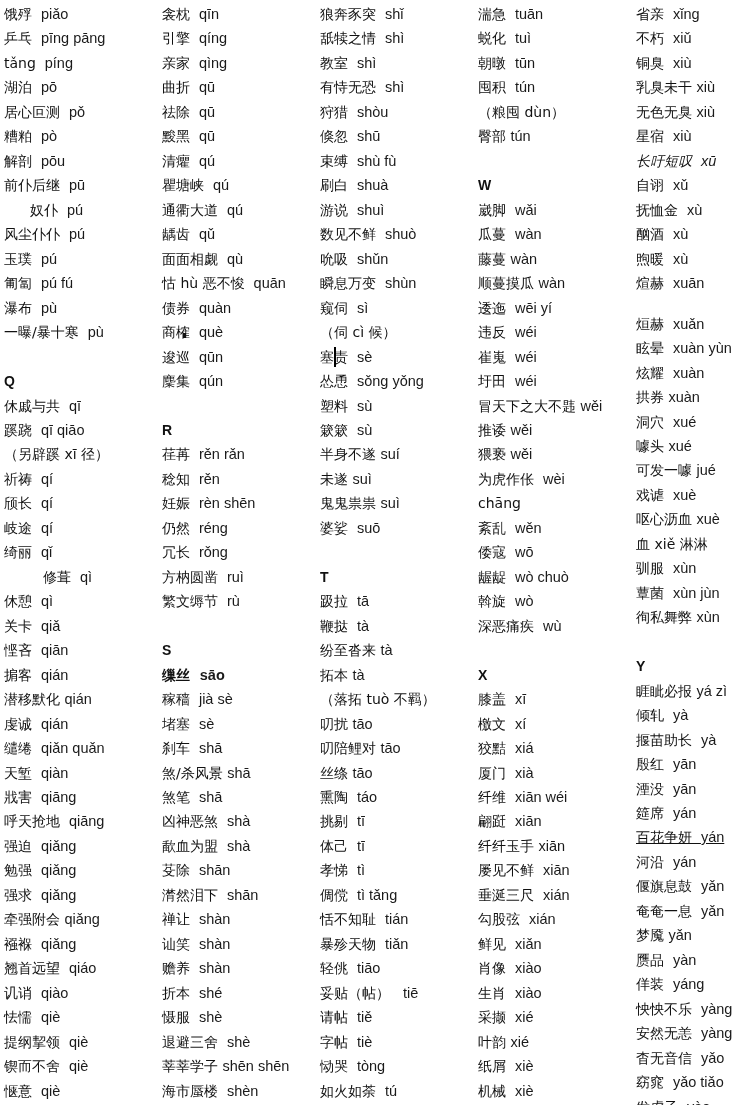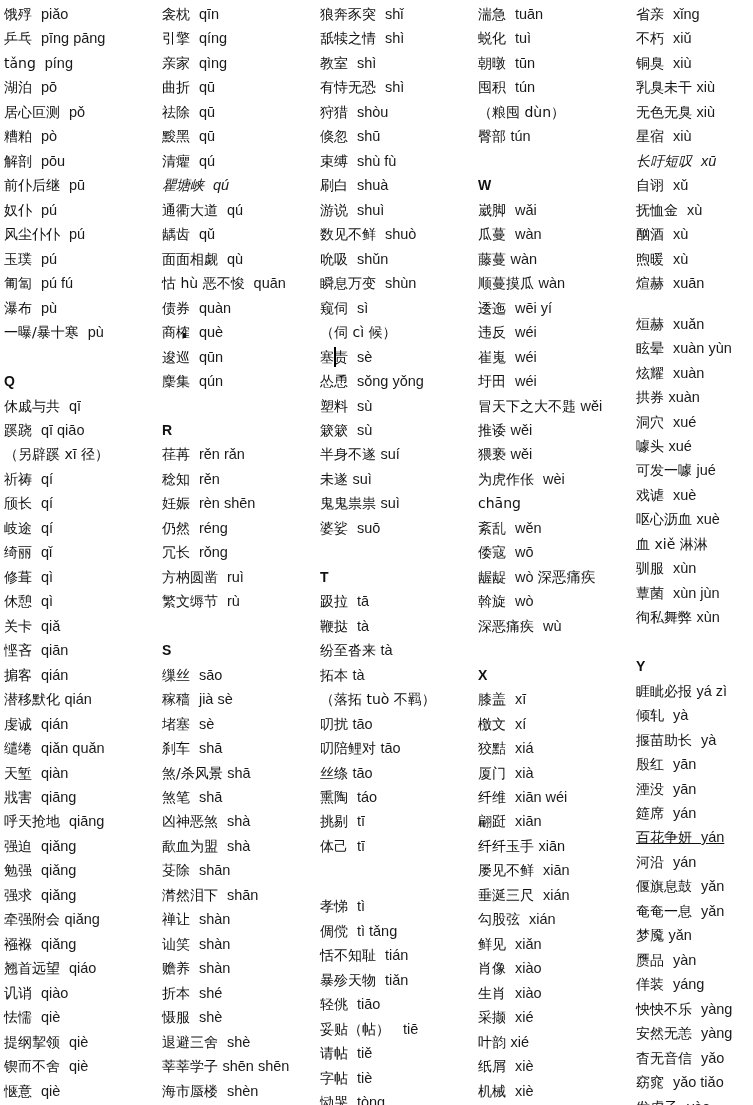--- a/index.html
+++ b/index.html
@@ -27,36 +27,36 @@
 <div class="page" id="page">
     <div class="col" style="left: 4px;">
       <div class="row" style="position: relative;"><span class="hz">饿殍</span><span>&nbsp;&nbsp;</span><span class="py">piǎo</span></div>
       <div class="row" style="position: relative;"><span class="hz">乒乓</span><span>&nbsp;&nbsp;</span><span class="py">pīng pāng</span></div>
       <div class="row" style="position: relative;"><span class="hz">tǎng</span><span>&nbsp;&nbsp;</span><span class="py">píng</span></div>
       <div class="row" style="position: relative;"><span class="hz">湖泊</span><span>&nbsp;&nbsp;</span><span class="py">pō</span></div>
       <div class="row" style="position: relative;"><span class="hz">居心叵测</span><span>&nbsp;&nbsp;</span><span class="py">pǒ</span></div>
       <div class="row" style="position: relative;"><span class="hz">糟粕</span><span>&nbsp;&nbsp;</span><span class="py">pò</span></div>
       <div class="row" style="position: relative;"><span class="hz">解剖</span><span>&nbsp;&nbsp;</span><span class="py">pōu</span></div>
       <div class="row" style="position: relative;"><span class="hz">前仆后继</span><span>&nbsp;&nbsp;</span><span class="py">pū</span></div>
-      <div class="row" style="position: relative;"><span class="hz">奴仆</span><span>&nbsp;&nbsp;</span><span class="py">pú</span></div>
+      <div class="row" style="position: relative; text-align: center;"><span class="hz">奴仆</span><span>&nbsp;&nbsp;</span><span class="py">pú</span></div>
       <div class="row" style="position: relative;"><span class="hz">风尘仆仆</span><span>&nbsp;&nbsp;</span><span class="py">pú</span></div>
       <div class="row" style="position: relative;"><span class="hz">玉璞</span><span>&nbsp;&nbsp;</span><span class="py">pú</span></div>
       <div class="row" style="position: relative;"><span class="hz">匍匐</span><span>&nbsp;&nbsp;</span><span class="py">pú fú</span></div>
       <div class="row" style="position: relative;"><span class="hz">瀑布</span><span>&nbsp;&nbsp;</span><span class="py">pù</span></div>
       <div class="row" style="position: relative;"><span class="hz">一曝/暴十寒</span><span>&nbsp;&nbsp;</span><span class="py">pù</span></div>
       <div class="row">&nbsp;</div>
       <div class="row header">Q</div>
       <div class="row" style="position: relative;"><span class="hz">休戚与共</span><span>&nbsp;&nbsp;</span><span class="py">qī</span></div>
       <div class="row" style="position: relative;"><span class="hz">蹊跷</span><span>&nbsp;&nbsp;</span><span class="py">qī qiāo</span></div>
       <div class="row"><span class="hz">（另辟蹊 xī 径）</span></div>
       <div class="row" style="position: relative;"><span class="hz">祈祷</span><span>&nbsp;&nbsp;</span><span class="py">qí</span></div>
       <div class="row" style="position: relative;"><span class="hz">颀长</span><span>&nbsp;&nbsp;</span><span class="py">qí</span></div>
       <div class="row" style="position: relative;"><span class="hz">岐途</span><span>&nbsp;&nbsp;</span><span class="py">qí</span></div>
       <div class="row" style="position: relative;"><span class="hz">绮丽</span><span>&nbsp;&nbsp;</span><span class="py">qǐ</span></div>
-      <div class="row" style="position: relative;"><span class="hz">修葺</span><span>&nbsp;&nbsp;</span><span class="py">qì</span></div>
+      <div class="row" style="position: relative; margin-left: 39px;"><span class="hz">修葺</span><span>&nbsp;&nbsp;</span><span class="py">qì</span></div>
       <div class="row" style="position: relative;"><span class="hz">休憩</span><span>&nbsp;&nbsp;</span><span class="py">qì</span></div>
       <div class="row" style="position: relative;"><span class="hz">关卡</span><span>&nbsp;&nbsp;</span><span class="py">qiǎ</span></div>
       <div class="row" style="position: relative;"><span class="hz">悭吝</span><span>&nbsp;&nbsp;</span><span class="py">qiān</span></div>
       <div class="row" style="position: relative;"><span class="hz">掮客</span><span>&nbsp;&nbsp;</span><span class="py">qián</span></div>
       <div class="row" style="position: relative;"><span class="hz">潜移默化</span><span>&nbsp;</span><span class="py">qián</span></div>
       <div class="row" style="position: relative;"><span class="hz">虔诚</span><span>&nbsp;&nbsp;</span><span class="py">qián</span></div>
       <div class="row" style="position: relative;"><span class="hz">缱绻</span><span>&nbsp;&nbsp;</span><span class="py">qiǎn quǎn</span></div>
       <div class="row" style="position: relative;"><span class="hz">天堑</span><span>&nbsp;&nbsp;</span><span class="py">qiàn</span></div>
       <div class="row" style="position: relative;"><span class="hz">戕害</span><span>&nbsp;&nbsp;</span><span class="py">qiāng</span></div>
       <div class="row" style="position: relative;"><span class="hz">呼天抢地</span><span>&nbsp;&nbsp;</span><span class="py">qiāng</span></div>
@@ -73,41 +73,41 @@
       <div class="row" style="position: relative;"><span class="hz">惬意</span><span>&nbsp;&nbsp;</span><span class="py">qiè</span></div>
     </div>
     <div class="col" style="left: 162px;">
       <div class="row" style="position: relative;"><span class="hz">衾枕</span><span>&nbsp;&nbsp;</span><span class="py">qīn</span></div>
       <div class="row" style="position: relative;"><span class="hz">引擎</span><span>&nbsp;&nbsp;</span><span class="py">qíng</span></div>
       <div class="row" style="position: relative;"><span class="hz">亲家</span><span>&nbsp;&nbsp;</span><span class="py">qìng</span></div>
       <div class="row" style="position: relative;"><span class="hz">曲折</span><span>&nbsp;&nbsp;</span><span class="py">qū</span></div>
       <div class="row" style="position: relative;"><span class="hz">祛除</span><span>&nbsp;&nbsp;</span><span class="py">qū</span></div>
       <div class="row" style="position: relative;"><span class="hz">黢黑</span><span>&nbsp;&nbsp;</span><span class="py">qū</span></div>
       <div class="row" style="position: relative;"><span class="hz">清癯</span><span>&nbsp;&nbsp;</span><span class="py">qú</span></div>
-      <div class="row" style="position: relative; font-style: italic;"><span class="hz">瞿塘峡</span><span>&nbsp;&nbsp;</span><span class="py">qú</span></div>
+      <div class="row" style="position: relative;"><span class="hz">瞿塘峡</span><span>&nbsp;&nbsp;</span><span class="py">qú</span></div>
       <div class="row" style="position: relative;"><span class="hz">通衢大道</span><span>&nbsp;&nbsp;</span><span class="py">qú</span></div>
       <div class="row" style="position: relative;"><span class="hz">龋齿</span><span>&nbsp;&nbsp;</span><span class="py">qǔ</span></div>
       <div class="row" style="position: relative;"><span class="hz">面面相觑</span><span>&nbsp;&nbsp;</span><span class="py">qù</span></div>
       <div class="row" style="position: relative;"><span class="hz">怙 hù 恶不悛</span><span>&nbsp;&nbsp;</span><span class="py">quān</span></div>
       <div class="row" style="position: relative;"><span class="hz">债券</span><span>&nbsp;&nbsp;</span><span class="py">quàn</span></div>
       <div class="row" style="position: relative;"><span class="hz">商榷</span><span>&nbsp;&nbsp;</span><span class="py">què</span></div>
       <div class="row" style="position: relative;"><span class="hz">逡巡</span><span>&nbsp;&nbsp;</span><span class="py">qūn</span></div>
       <div class="row" style="position: relative;"><span class="hz">麇集</span><span>&nbsp;&nbsp;</span><span class="py">qún</span></div>
       <div class="row">&nbsp;</div>
       <div class="row header">R</div>
       <div class="row" style="position: relative;"><span class="hz">荏苒</span><span>&nbsp;&nbsp;</span><span class="py">rěn rǎn</span></div>
       <div class="row" style="position: relative;"><span class="hz">稔知</span><span>&nbsp;&nbsp;</span><span class="py">rěn</span></div>
       <div class="row" style="position: relative;"><span class="hz">妊娠</span><span>&nbsp;&nbsp;</span><span class="py">rèn shēn</span></div>
       <div class="row" style="position: relative;"><span class="hz">仍然</span><span>&nbsp;&nbsp;</span><span class="py">réng</span></div>
       <div class="row" style="position: relative;"><span class="hz">冗长</span><span>&nbsp;&nbsp;</span><span class="py">rǒng</span></div>
       <div class="row" style="position: relative;"><span class="hz">方枘圆凿</span><span>&nbsp;&nbsp;</span><span class="py">ruì</span></div>
       <div class="row" style="position: relative;"><span class="hz">繁文缛节</span><span>&nbsp;&nbsp;</span><span class="py">rù</span></div>
       <div class="row">&nbsp;</div>
       <div class="row header">S</div>
-      <div class="row" style="position: relative;"><span class="hz">缫丝</span><span>&nbsp;&nbsp;</span><span class="py">sāo</span></div>
+      <div class="row" style="position: relative; font-weight: bold;"><span class="hz">缫丝</span><span>&nbsp;&nbsp;</span><span class="py">sāo</span></div>
       <div class="row" style="position: relative;"><span class="hz">稼穑</span><span>&nbsp;&nbsp;</span><span class="py">jià sè</span></div>
       <div class="row" style="position: relative;"><span class="hz">堵塞</span><span>&nbsp;&nbsp;</span><span class="py">sè</span></div>
       <div class="row" style="position: relative;"><span class="hz">刹车</span><span>&nbsp;&nbsp;</span><span class="py">shā</span></div>
       <div class="row" style="position: relative;"><span class="hz">煞/杀风景</span><span>&nbsp;</span><span class="py">shā</span></div>
       <div class="row" style="position: relative;"><span class="hz">煞笔</span><span>&nbsp;&nbsp;</span><span class="py">shā</span></div>
       <div class="row" style="position: relative;"><span class="hz">凶神恶煞</span><span>&nbsp;&nbsp;</span><span class="py">shà</span></div>
       <div class="row" style="position: relative;"><span class="hz">歃血为盟</span><span>&nbsp;&nbsp;</span><span class="py">shà</span></div>
       <div class="row" style="position: relative;"><span class="hz">芟除</span><span>&nbsp;&nbsp;</span><span class="py">shān</span></div>
       <div class="row" style="position: relative;"><span class="hz">潸然泪下</span><span>&nbsp;&nbsp;</span><span class="py">shān</span></div>
       <div class="row" style="position: relative;"><span class="hz">禅让</span><span>&nbsp;&nbsp;</span><span class="py">shàn</span></div>
@@ -148,21 +148,21 @@
       <div class="row" style="position: relative;"><span class="hz">鞭挞</span><span>&nbsp;&nbsp;</span><span class="py">tà</span></div>
       <div class="row" style="position: relative;"><span class="hz">纷至沓来</span><span>&nbsp;</span><span class="py">tà</span></div>
       <div class="row" style="position: relative;"><span class="hz">拓本</span><span>&nbsp;</span><span class="py">tà</span></div>
       <div class="row"><span class="hz">（落拓 tuò 不羁）</span></div>
       <div class="row" style="position: relative;"><span class="hz">叨扰</span><span>&nbsp;</span><span class="py">tāo</span></div>
       <div class="row" style="position: relative;"><span class="hz">叨陪鲤对</span><span>&nbsp;</span><span class="py">tāo</span></div>
       <div class="row" style="position: relative;"><span class="hz">丝绦</span><span>&nbsp;</span><span class="py">tāo</span></div>
       <div class="row" style="position: relative;"><span class="hz">熏陶</span><span>&nbsp;&nbsp;</span><span class="py">táo</span></div>
       <div class="row" style="position: relative;"><span class="hz">挑剔</span><span>&nbsp;&nbsp;</span><span class="py">tī</span></div>
       <div class="row" style="position: relative;"><span class="hz">体己</span><span>&nbsp;&nbsp;</span><span class="py">tī</span></div>
-      <div class="row" style="position: relative; margin-top: 36px;"><span class="hz">孝悌</span><span>&nbsp;&nbsp;</span><span class="py">tì</span></div>
+      <div class="row" style="position: relative;"><span class="hz">孝悌</span><span>&nbsp;&nbsp;</span><span class="py">tì</span></div>
       <div class="row" style="position: relative;"><span class="hz">倜傥</span><span>&nbsp;&nbsp;</span><span class="py">tì tǎng</span></div>
       <div class="row" style="position: relative;"><span class="hz">恬不知耻</span><span>&nbsp;&nbsp;</span><span class="py">tián</span></div>
       <div class="row" style="position: relative;"><span class="hz">暴殄天物</span><span>&nbsp;&nbsp;</span><span class="py">tiǎn</span></div>
       <div class="row" style="position: relative;"><span class="hz">轻佻</span><span>&nbsp;&nbsp;</span><span class="py">tiāo</span></div>
       <div class="row" style="position: relative;"><span class="hz">妥贴（帖）</span><span>&nbsp;&nbsp;</span><span class="py"> tiē</span></div>
       <div class="row" style="position: relative;"><span class="hz">请帖</span><span>&nbsp;&nbsp;</span><span class="py">tiě</span></div>
       <div class="row" style="position: relative;"><span class="hz">字帖</span><span>&nbsp;&nbsp;</span><span class="py">tiè</span></div>
       <div class="row" style="position: relative;"><span class="hz">恸哭</span><span>&nbsp;&nbsp;</span><span class="py">tòng</span></div>
       <div class="row" style="position: relative;"><span class="hz">如火如荼</span><span>&nbsp;&nbsp;</span><span class="py">tú</span></div>
     </div>
@@ -183,21 +183,21 @@
       <div class="row" style="position: relative;"><span class="hz">违反</span><span>&nbsp;&nbsp;</span><span class="py">wéi</span></div>
       <div class="row" style="position: relative;"><span class="hz">崔嵬</span><span>&nbsp;&nbsp;</span><span class="py">wéi</span></div>
       <div class="row" style="position: relative;"><span class="hz">圩田</span><span>&nbsp;&nbsp;</span><span class="py">wéi</span></div>
       <div class="row" style="position: relative;"><span class="hz">冒天下之大不韪</span><span>&nbsp;</span><span class="py">wěi</span></div>
       <div class="row" style="position: relative;"><span class="hz">推诿</span><span>&nbsp;</span><span class="py">wěi</span></div>
       <div class="row" style="position: relative;"><span class="hz">猥亵</span><span>&nbsp;</span><span class="py">wěi</span></div>
       <div class="row" style="position: relative;"><span class="hz">为虎作伥</span><span>&nbsp;&nbsp;</span><span class="py">wèi</span></div>
       <div class="row"><span class="hz">chāng</span></div>
       <div class="row" style="position: relative;"><span class="hz">紊乱</span><span>&nbsp;&nbsp;</span><span class="py">wěn</span></div>
       <div class="row" style="position: relative;"><span class="hz">倭寇</span><span>&nbsp;&nbsp;</span><span class="py">wō</span></div>
-      <div class="row" style="position: relative;"><span class="hz">龌龊</span><span>&nbsp;&nbsp;</span><span class="py">wò 深恶痛疾</span></div>
+      <div class="row" style="position: relative;"><span class="hz">龌龊</span><span>&nbsp;&nbsp;</span><span class="py">wò chuò</span></div>
       <div class="row" style="position: relative;"><span class="hz">斡旋</span><span>&nbsp;&nbsp;</span><span class="py">wò</span></div>
       <div class="row" style="position: relative;"><span class="hz">深恶痛疾</span><span>&nbsp;&nbsp;</span><span class="py">wù</span></div>
       <div class="row">&nbsp;</div>
       <div class="row header">X</div>
       <div class="row" style="position: relative;"><span class="hz">膝盖</span><span>&nbsp;&nbsp;</span><span class="py">xī</span></div>
       <div class="row" style="position: relative;"><span class="hz">檄文</span><span>&nbsp;&nbsp;</span><span class="py">xí</span></div>
       <div class="row" style="position: relative;"><span class="hz">狡黠</span><span>&nbsp;&nbsp;</span><span class="py">xiá</span></div>
       <div class="row" style="position: relative;"><span class="hz">厦门</span><span>&nbsp;&nbsp;</span><span class="py">xià</span></div>
       <div class="row" style="position: relative;"><span class="hz">纤维</span><span>&nbsp;&nbsp;</span><span class="py">xiān wéi</span></div>
       <div class="row" style="position: relative;"><span class="hz">翩跹</span><span>&nbsp;&nbsp;</span><span class="py">xiān</span></div>

